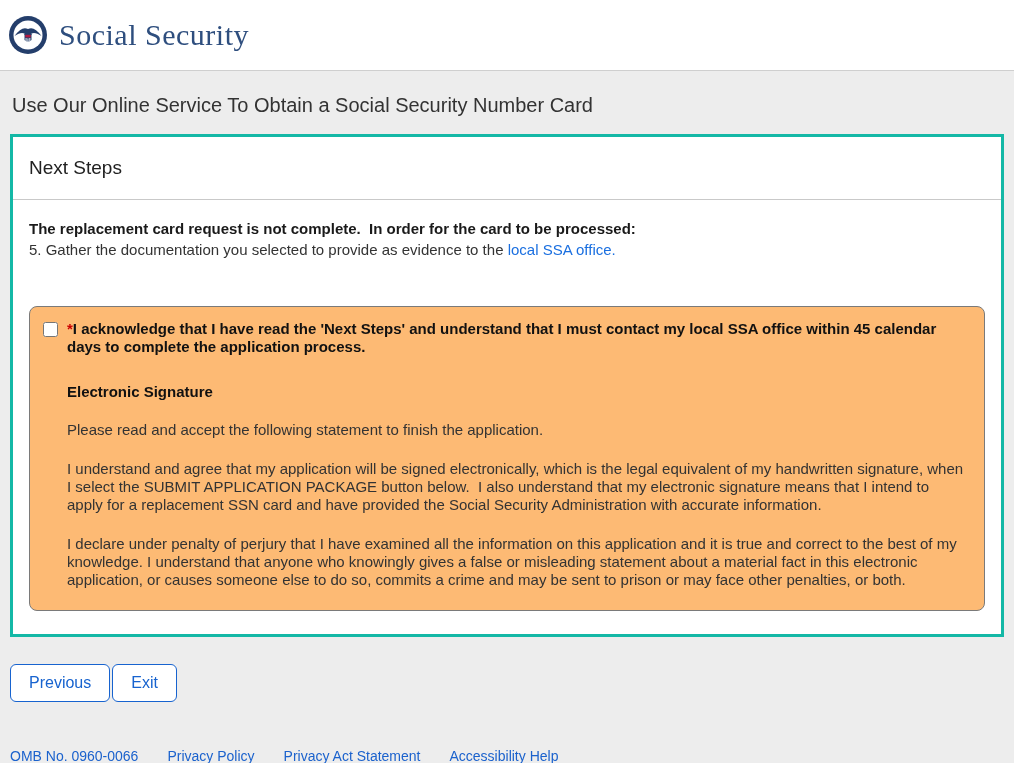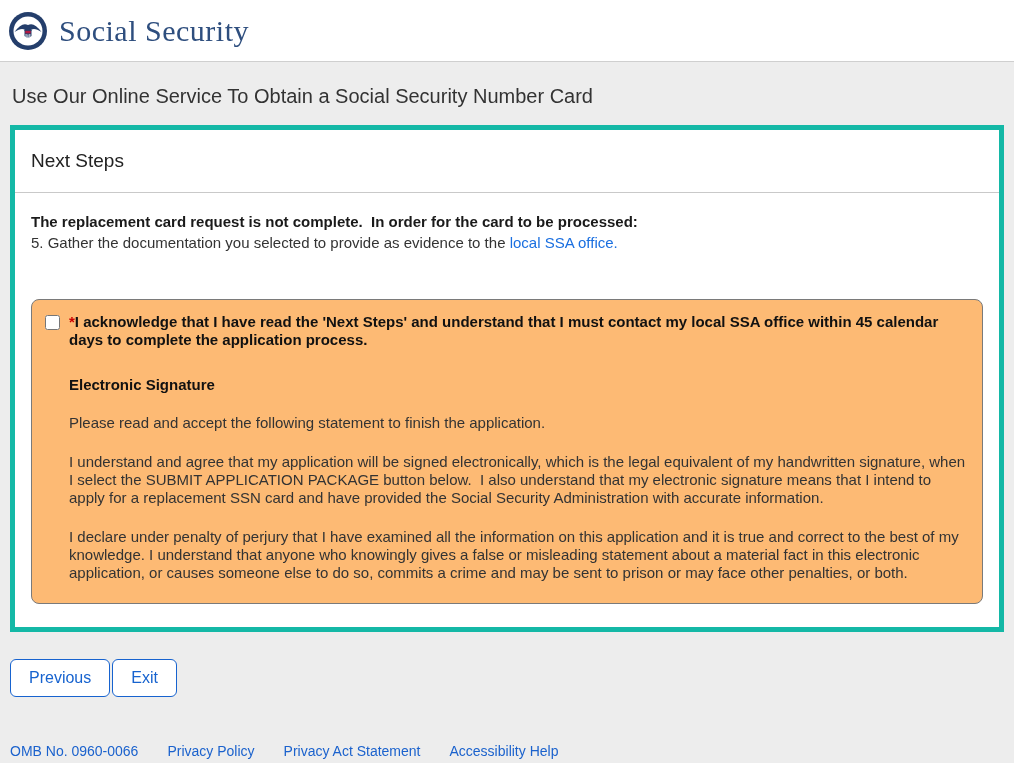--- a/index.html
+++ b/index.html
@@ -7,21 +7,21 @@
   body {
     background: #ededed;
     font-family: "Liberation Sans", sans-serif;
     color: #333;
     width: 1014px;
   }
   
   .topbar {
     background: #fff;
     border-bottom: 1px solid #cfcfcf;
-    height: 62px;
+    height: 71px;
     display: flex;
     align-items: center;
     padding-left: 8px;
   }
   .seal { width: 40px; height: 40px; flex: 0 0 auto; }
   .brand {
     font-family: "Liberation Serif", serif;
     color: #2e4e7e;
     font-size: 30px;
     margin-left: 11px;
@@ -30,21 +30,21 @@
   
   .page-title {
     font-size: 20px;
     font-weight: 400;
     color: #333;
     margin: 23px 12px 17px 12px;
   }
   
   .card {
     background: #fff;
-    border: 5px solid #14b8a6;
+    border: 3px solid #14b8a6;
     margin: 0 10px;
   }
   .card-header {
     padding: 20px 16px;
     font-size: 19px;
     color: #222;
     border-bottom: 1px solid #c9c9c9;
   }
   .card-body {
     padding: 15px 16px 23px 16px;

